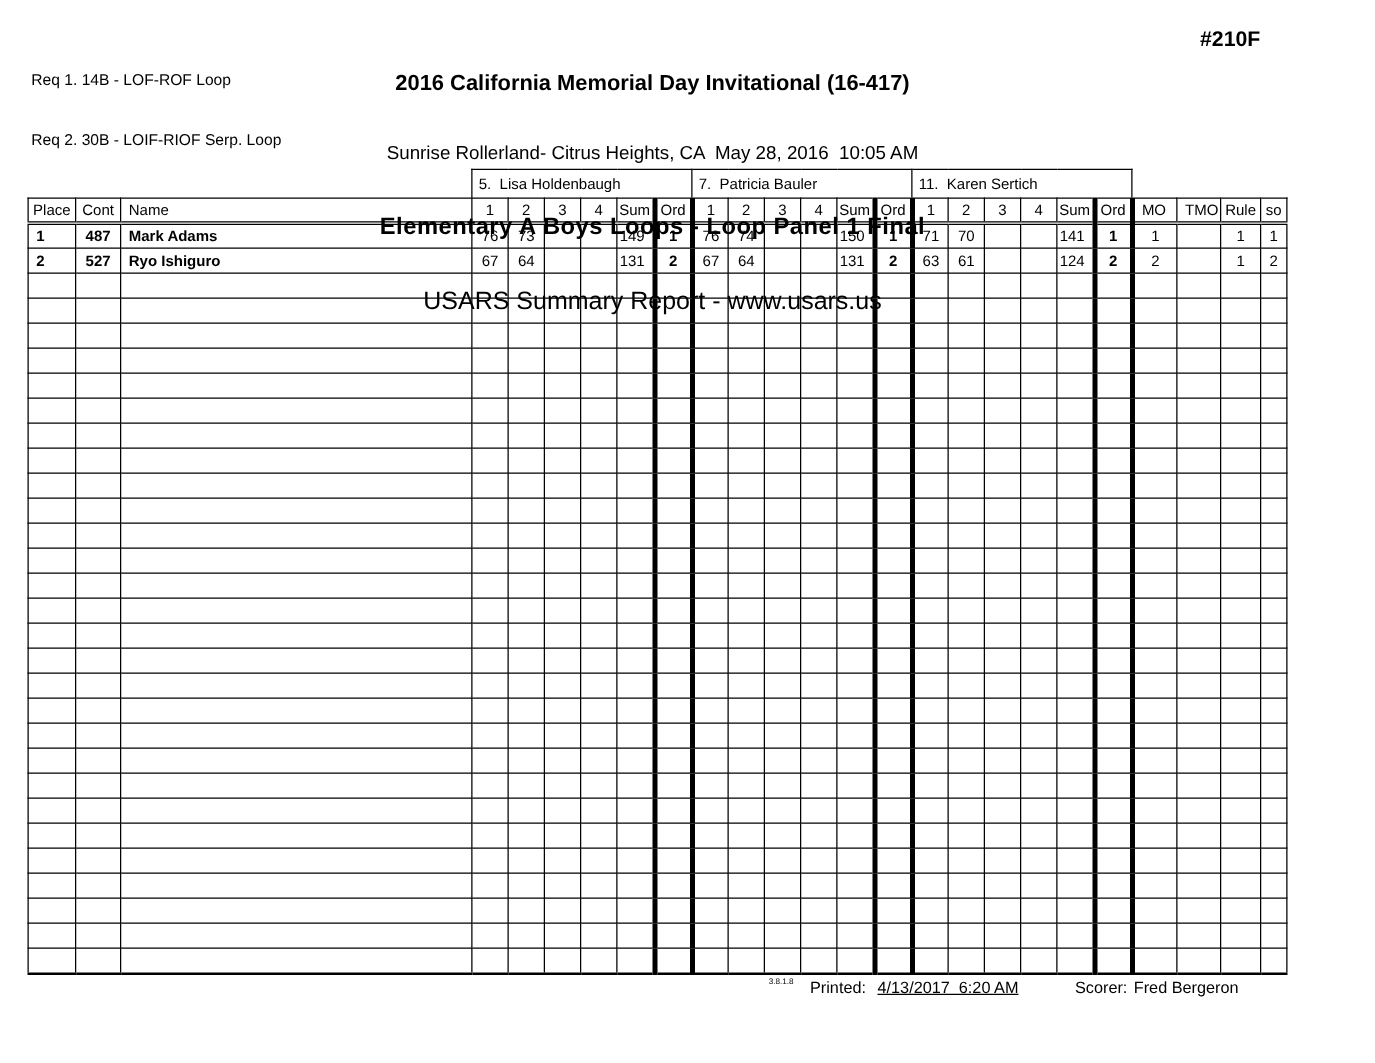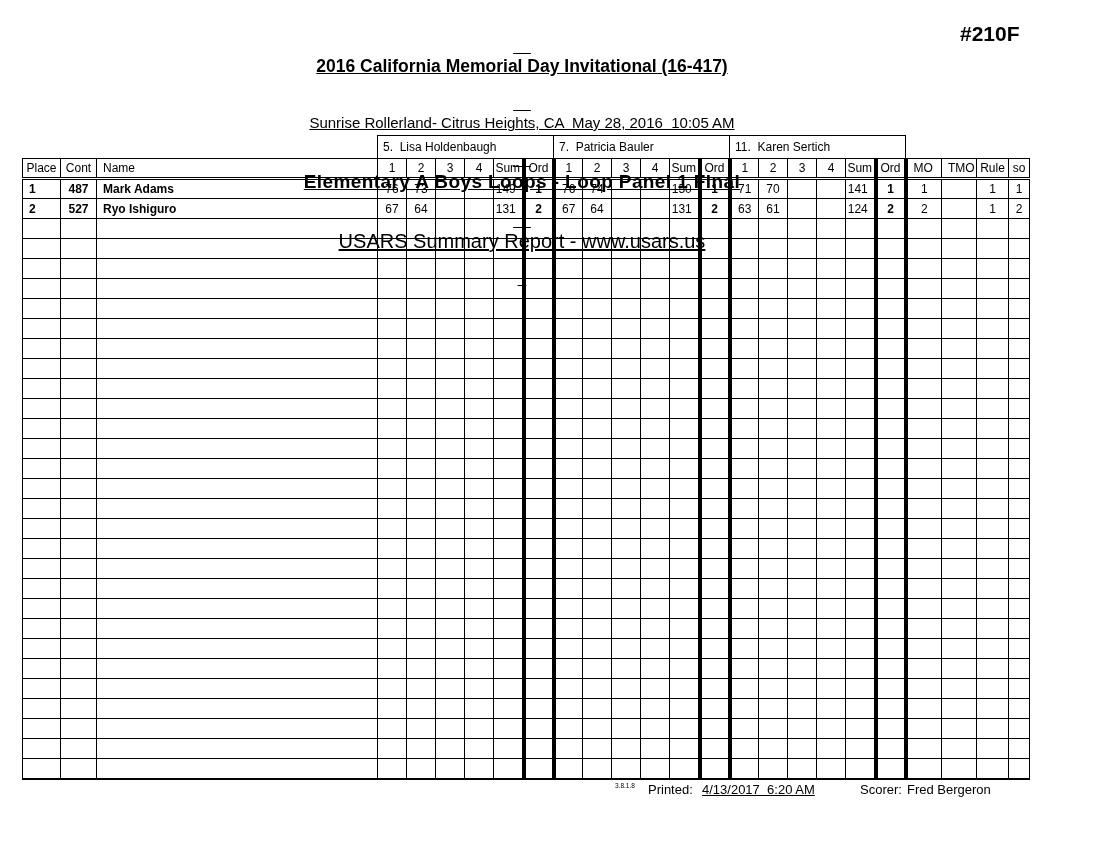--- a/index.html
+++ b/index.html
@@ -2,22 +2,22 @@
 <html><head>
 <meta charset="utf-8">
 <style>
   * { margin:0; padding:0; box-sizing:border-box; }
   html,body { background:#fff; }
   .sheet {
     position:relative; width:1100px; height:850px; background:#ffffff;
     font-family:"Liberation Sans", sans-serif; color:#000; overflow:hidden;
   }
   .req-block { position:absolute; left:25px; top:24px; font-size:12.5px; line-height:16px; white-space:pre; }
-  .event-num { position:absolute; left:960px; top:22px; font-size:21px; font-weight:bold; white-space:pre; }
-  .titles { position:absolute; left:0; top:20px; width:1044px; text-align:center; white-space:pre;text-decoration:underline; }
+  .event-num { position:absolute; left:960px; top:22px; font-size:17px; font-weight:bold; white-space:pre; }
+  .titles { position:absolute; left:0; top:20px; width:1044px; text-align:center; white-space:pre; }
   .t1 { font-size:17.5px; font-weight:bold; line-height:21px; }
   .t2 { font-size:15px; line-height:20px; }
   .t3 { font-size:19px; font-weight:bold; letter-spacing:0.4px; line-height:25px; }
   .t4 { font-size:20px; line-height:22px; }
 
   #score-table {
     position:absolute; left:22px; top:135px;
     border-collapse:collapse; table-layout:fixed; font-size:12px;
   }
   #score-table td {
@@ -41,20 +41,24 @@
   .f-printed-label { left:648px; }
   .f-printed-value { left:702px;text-decoration:underline; }
   .f-scorer-label { left:860px; }
   .f-scorer-value { left:907px; }
 </style>
 </head>
 <body>
 
 <div class="sheet">
 
+  <div class="req-block">
+    <div>Req 1. 14B - LOF-ROF Loop</div>
+    <div>Req 2. 30B - LOIF-RIOF Serp. Loop</div>
+  </div>
 
   <div class="event-num">#210F</div>
 
   <div class="titles">
     <div class="t1">2016 California Memorial Day Invitational (16-417)</div>
     <div class="t2">Sunrise Rollerland- Citrus Heights, CA  May 28, 2016  10:05 AM</div>
     <div class="t3">Elementary A Boys Loops - Loop Panel 1 Final</div>
     <div class="t4">USARS Summary Report - www.usars.us</div>
   </div>
 

